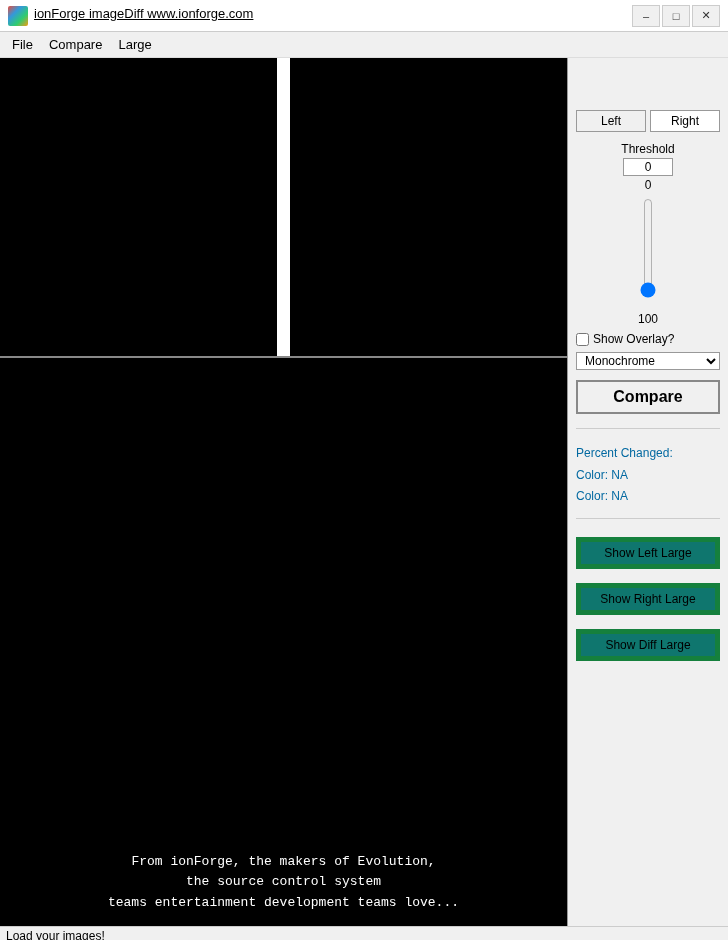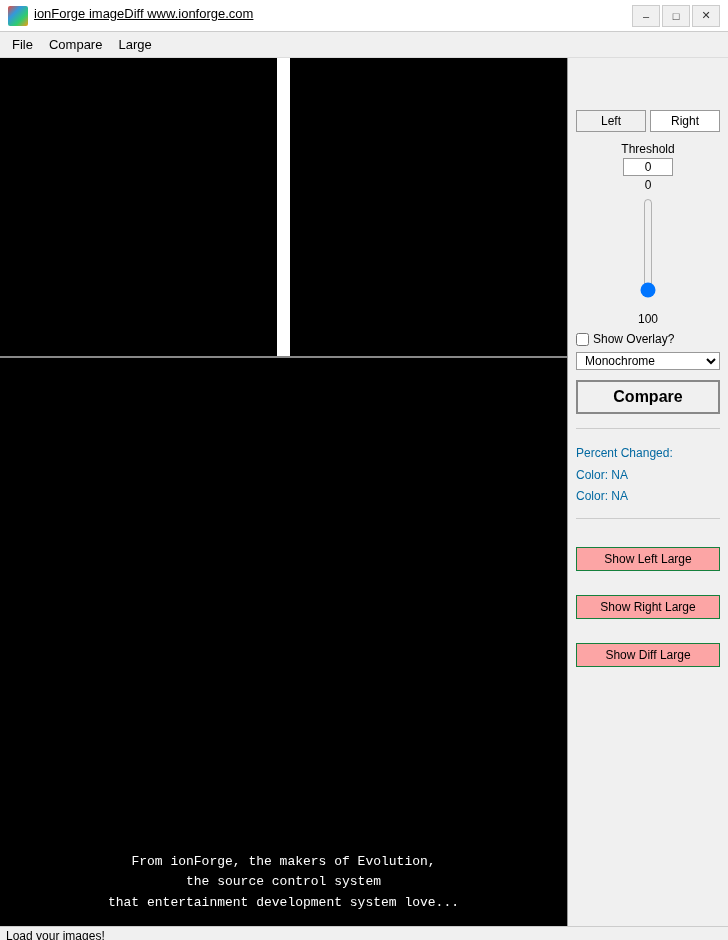--- a/index.html
+++ b/index.html
@@ -265,27 +265,27 @@
       font-size: 12px;
       color: #0369a1;
       line-height: 1.8;
       margin-top: 4px;
     }
 
     
     .large-btn {
       width: 100%;
       padding: 4px 6px;
-      background: #fca5a5;
-      border: 1px solid #15803d;
+      background: #0f766e;
+      border: 5px solid #15803d;
       font-size: 12px;
       cursor: pointer;
       text-align: center;
       color: #000;
-      margin-top: 18px;
+      margin-top: 8px;
     }
 
     
     .status-bar {
       background: #f0f0f0;
       border-top: 1px solid #ccc;
       padding: 2px 6px;
       font-size: 12px;
       color: #000;
       height: 14px;
@@ -327,21 +327,21 @@
     <div class="top-images">
       <div class="image-panel-left"></div>
       <div class="image-divider"></div>
       <div class="image-panel-right"></div>
     </div>
 
     <div class="bottom-image">
       <div class="caption-overlay">
         <div>From ionForge, the makers of Evolution,</div>
         <div>the source control system</div>
-        <div>that entertainment development system love...</div>
+        <div>teams entertainment development teams love...</div>
       </div>
     </div>
 
   </div>
 
   <div class="right-panel">
 
     <div class="lr-buttons">
       <button class="panel-btn">Left</button>
       <button class="panel-btn active">Right</button>

